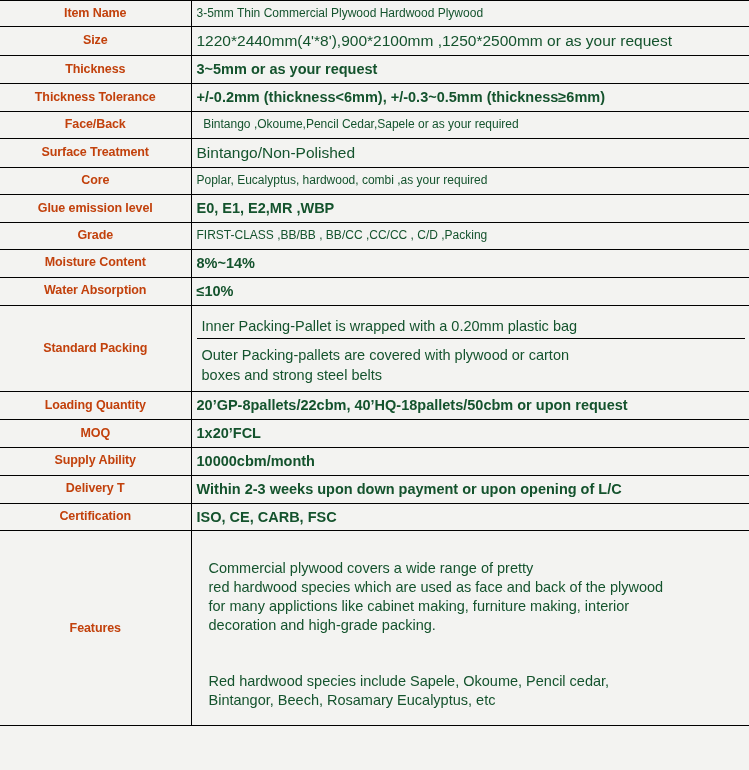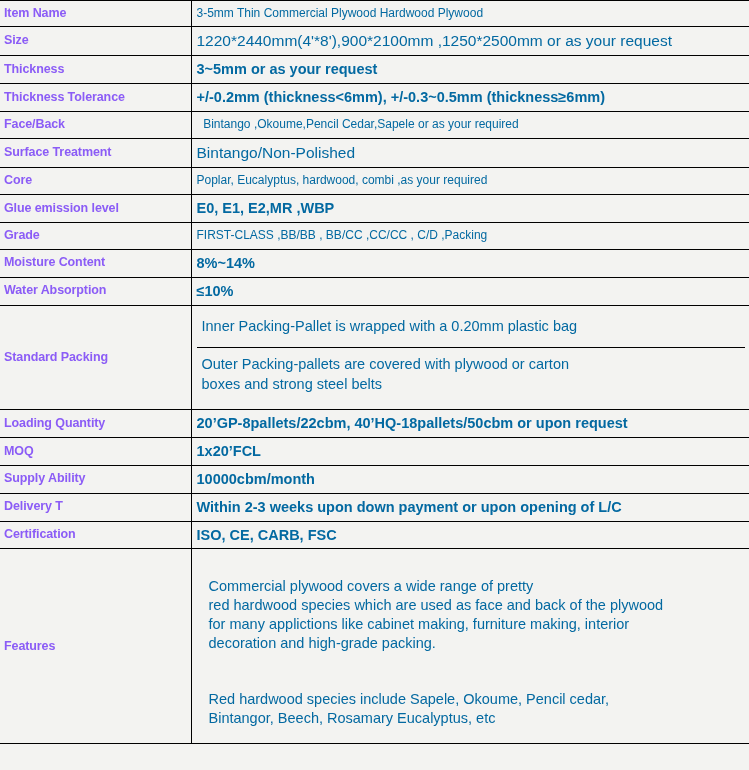--- a/index.html
+++ b/index.html
@@ -35,42 +35,43 @@
     vertical-align: middle;
     padding: 0;
   }
   tr.spec-row > td.label-cell {
     border-right: 1px solid #000;
     font-weight: bold;
     font-size: 12.5px;
     letter-spacing: -0.1px;
     padding: 4px 4px 4px 4px;
     line-height: 1.25;
-    color: #8b5cf6;
+    color: #c2410c;
+    text-align: center;
   }
   tr.spec-row > td.value-cell {
     padding: 4px 4px 4px 5px;
     line-height: 1.3;
-    color: #0369a1;
+    color: #14532d;
   }
   
   .v-sm   { font-size: 12px; }
   .v-md   { font-size: 14.5px; font-weight: bold; }
   .v-lg   { font-size: 15.5px; }
 
   
   td.value-cell.nested { padding: 0; }
   table.sub-table {
     width: 100%;
     border-collapse: collapse;
     table-layout: fixed;
   }
   table.sub-table td {
     border-bottom: 1px solid #000;
-    padding: 7px 4px 11px 5px;
+    padding: 7px 4px 2px 5px;
     font-size: 14.5px;
     line-height: 1.35;
     vertical-align: middle;
     background: #f3f3f1;
   }
   table.sub-table tr:last-child td {
     border-bottom: none;
   }
 
   .row-h-26  { height: 26px; }

